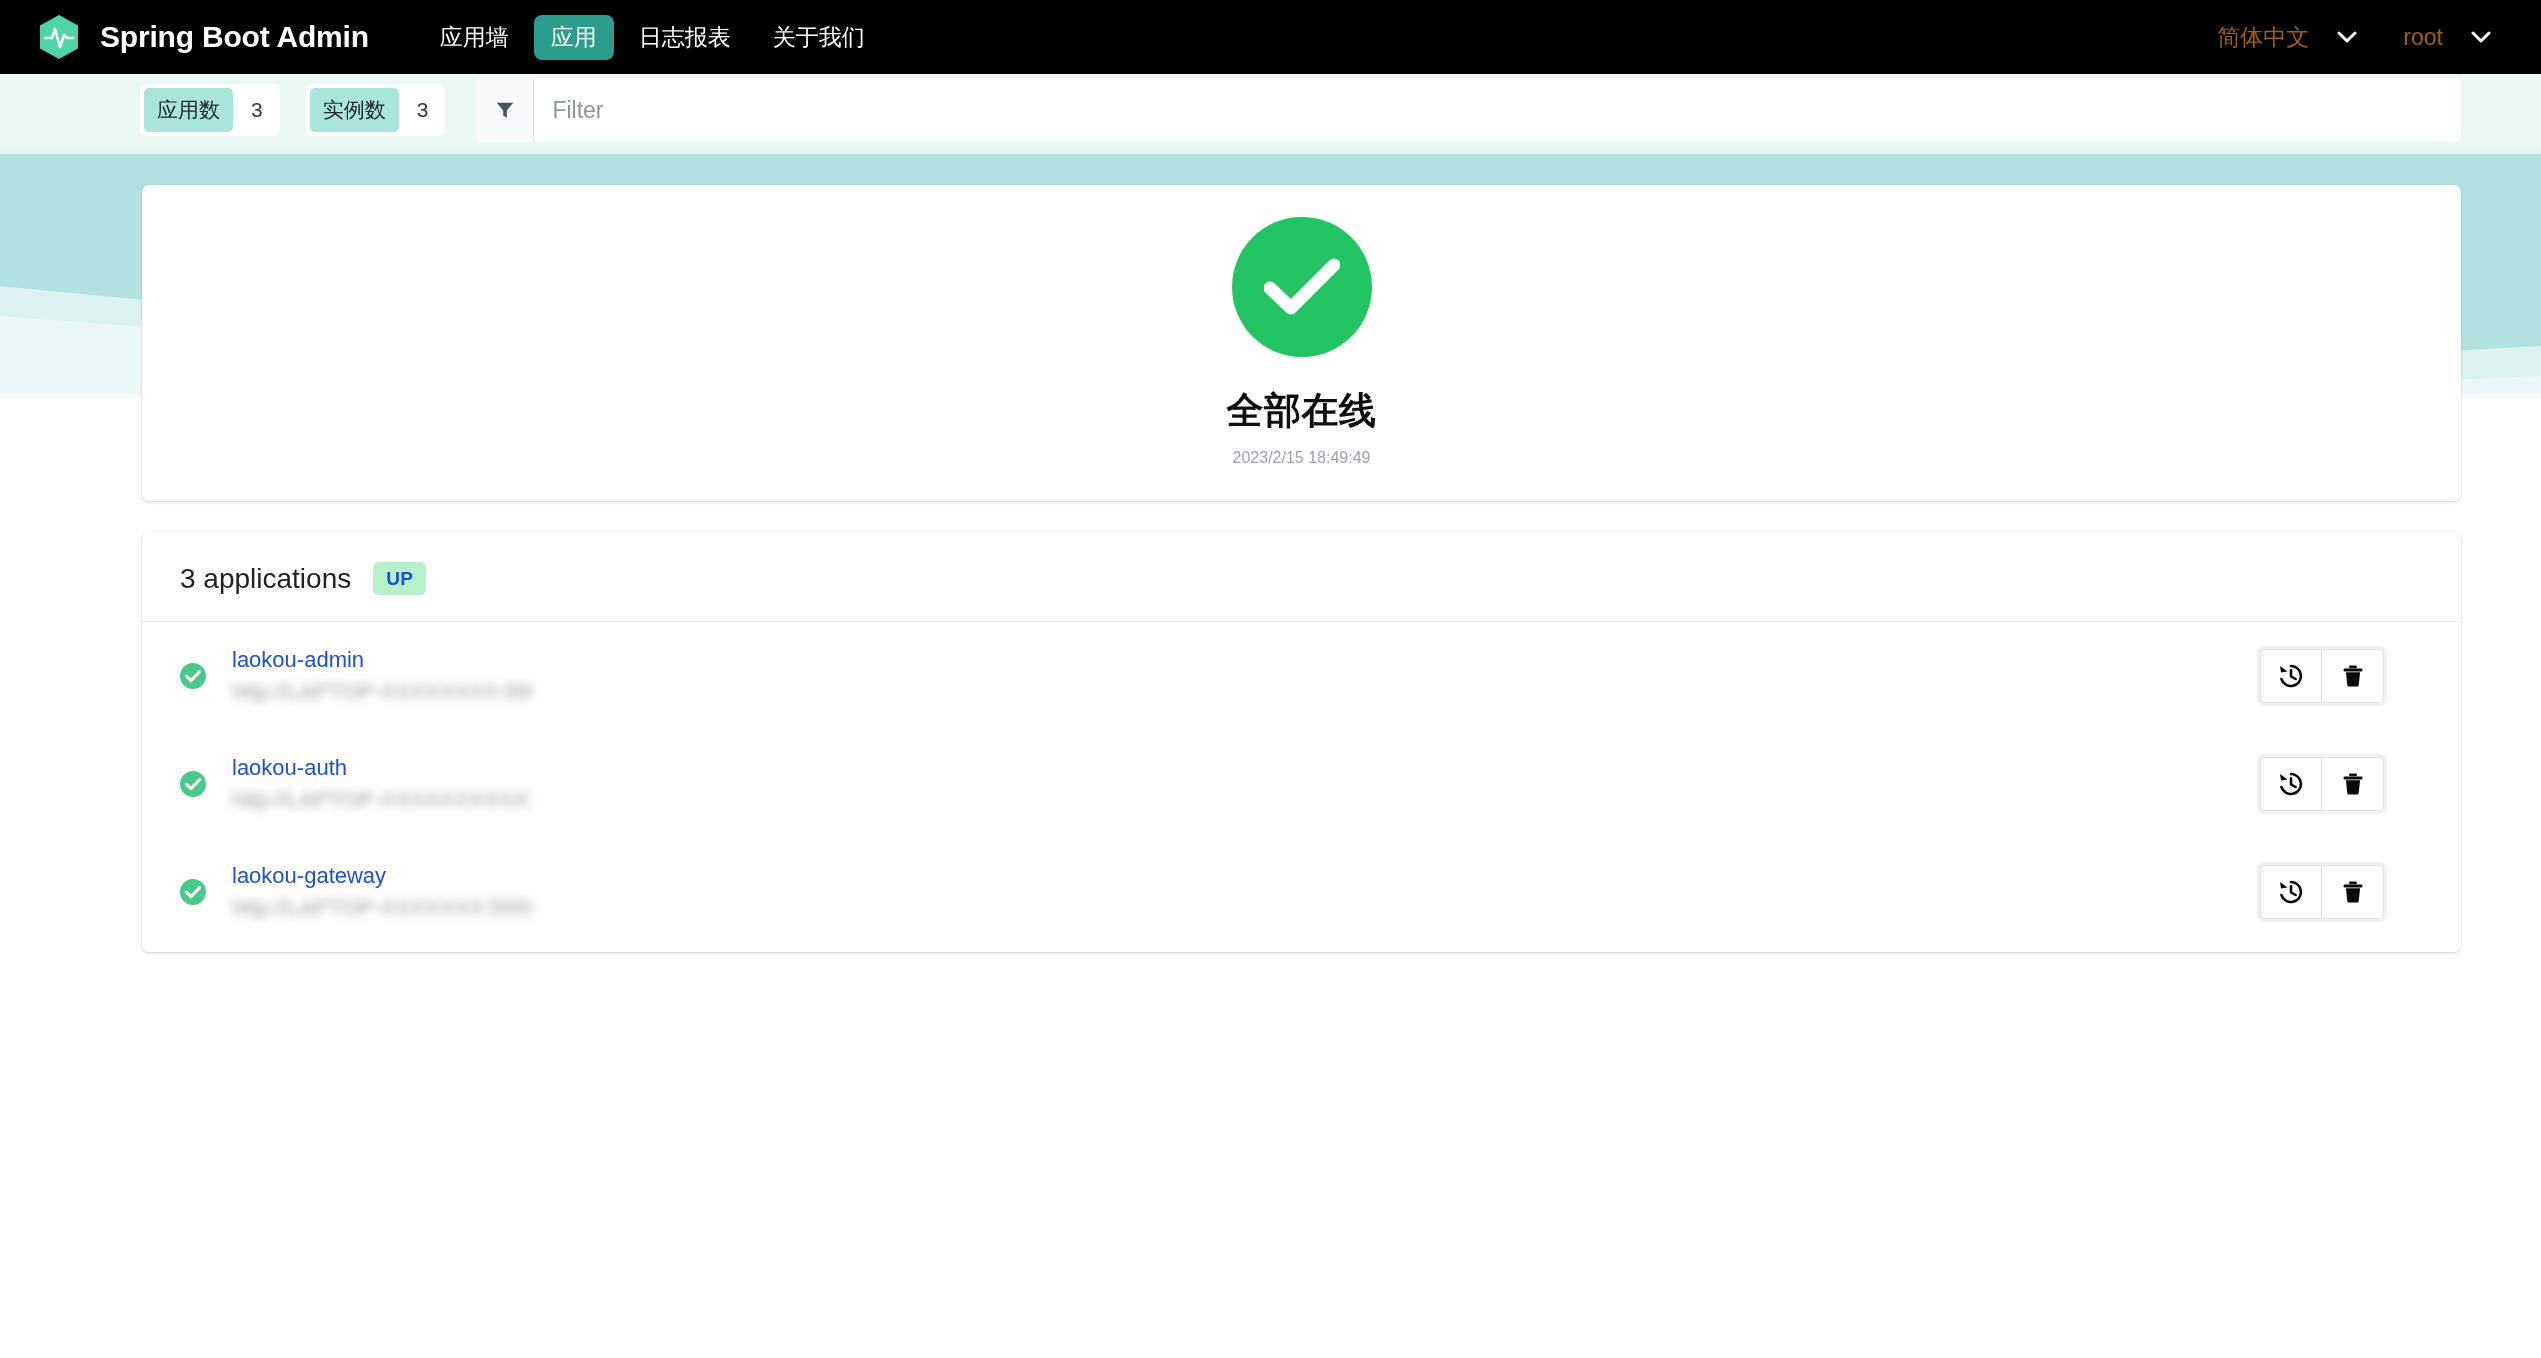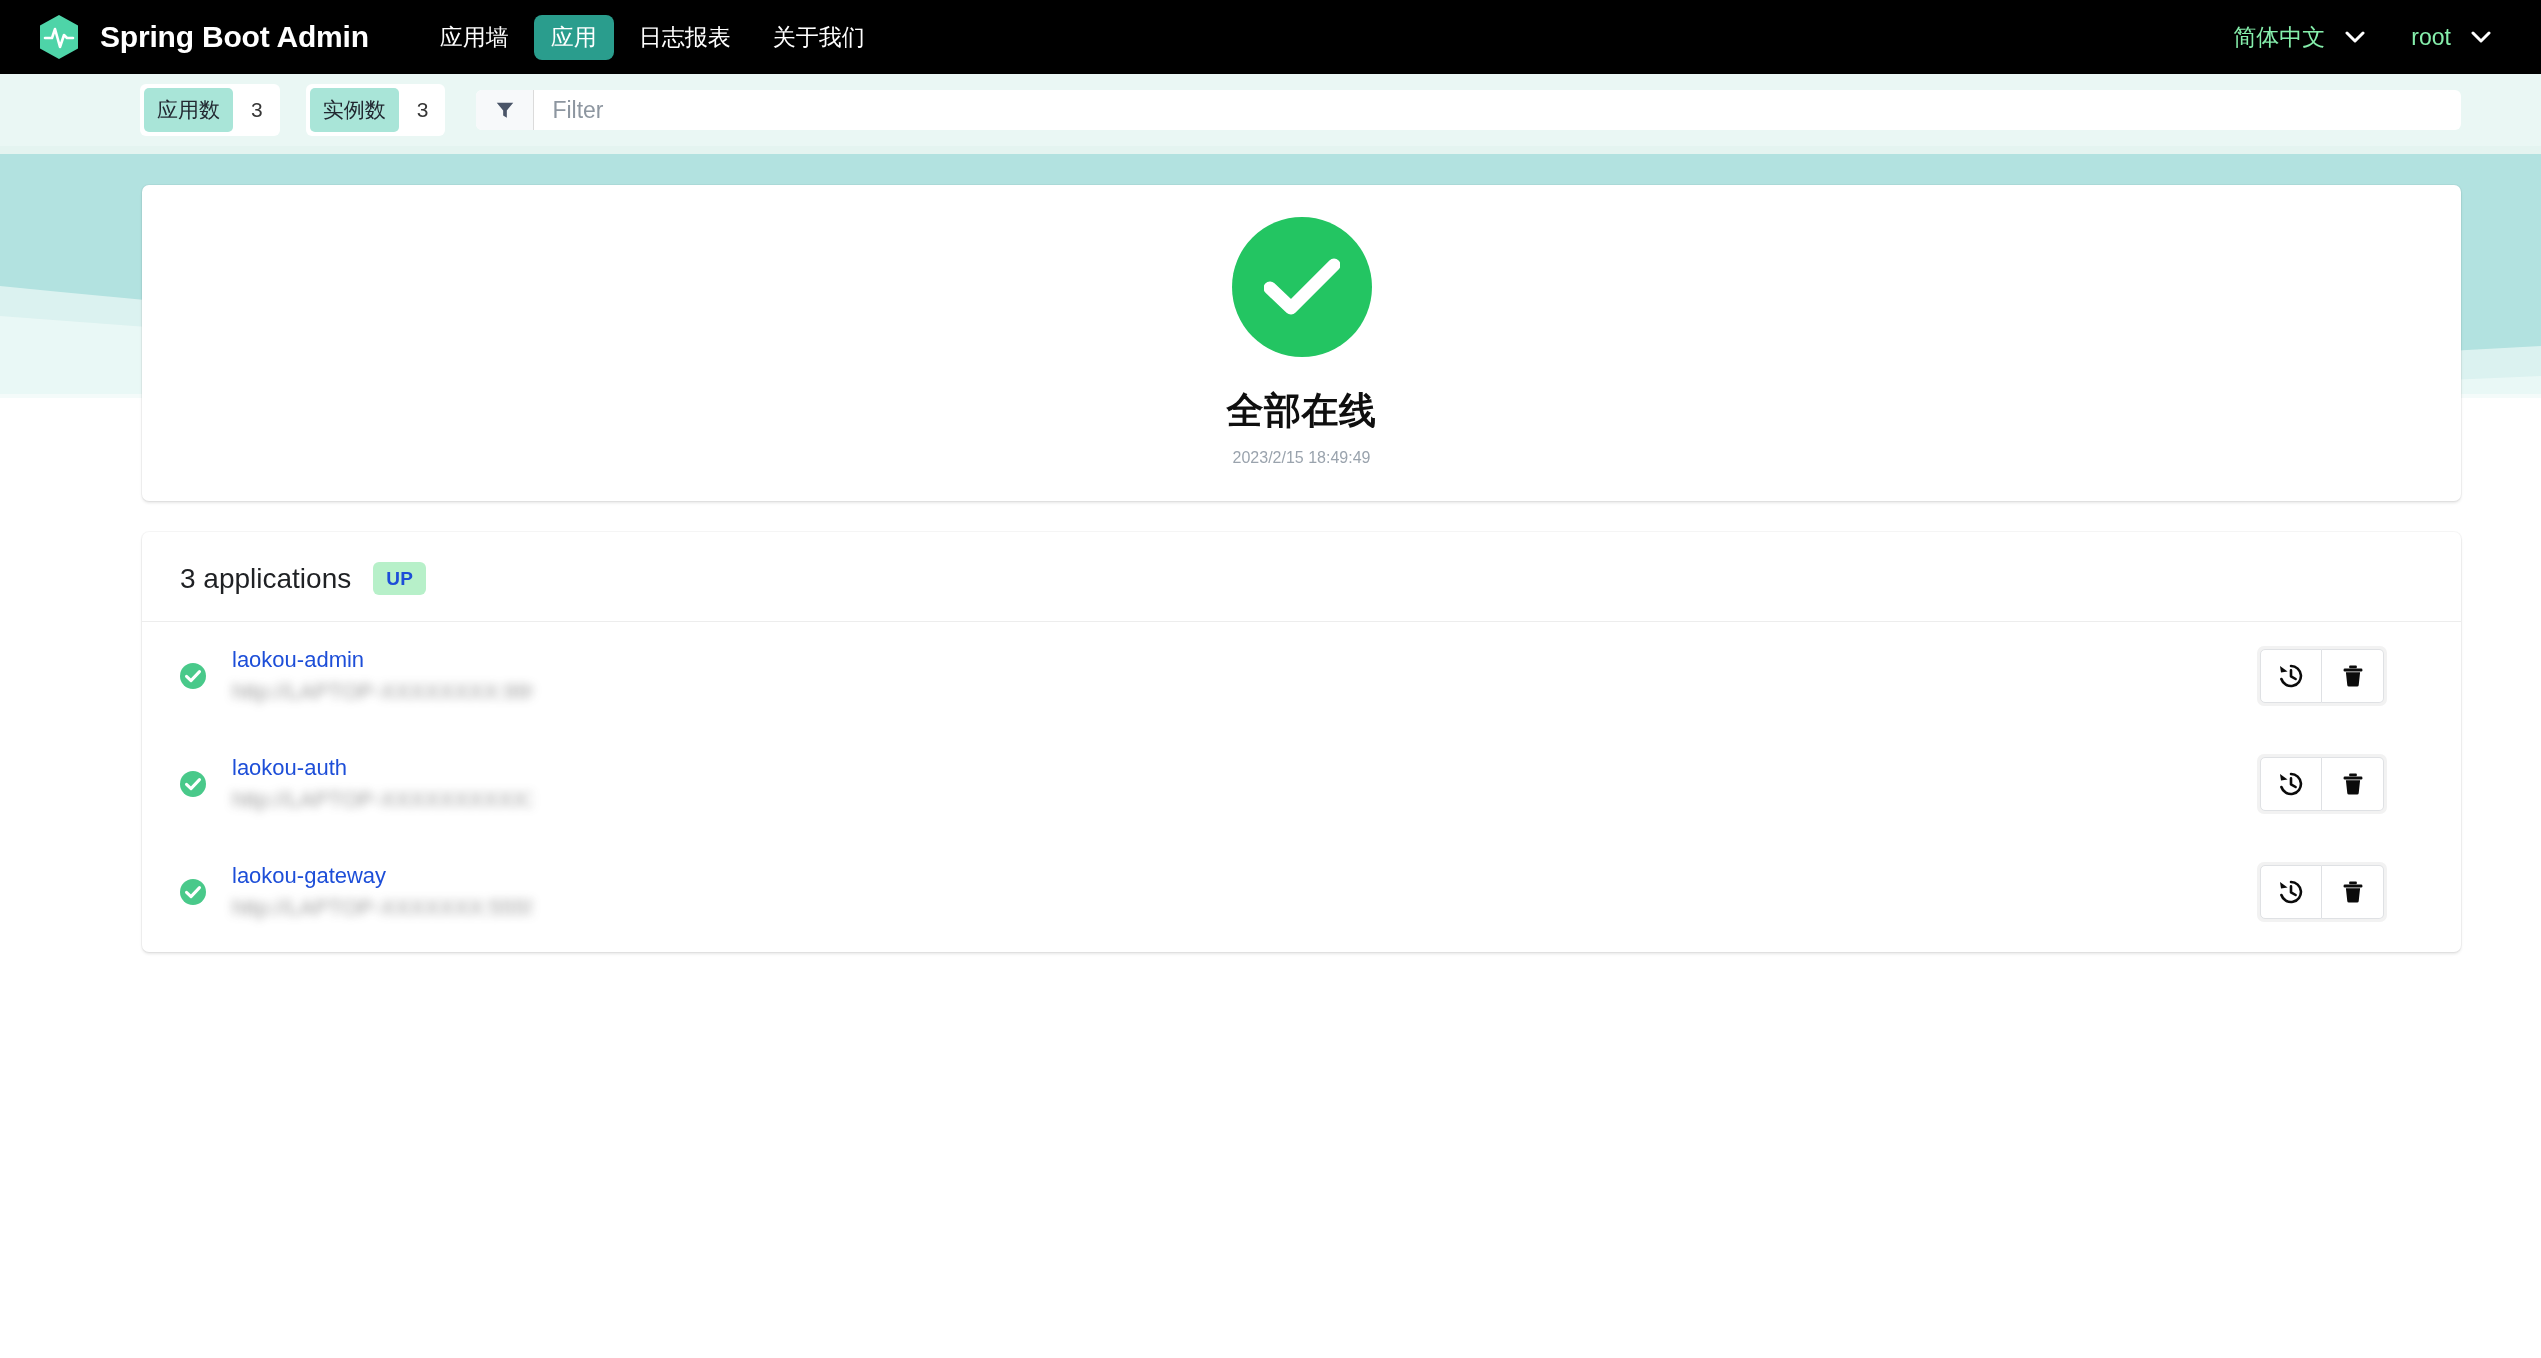--- a/index.html
+++ b/index.html
@@ -54,22 +54,22 @@
   .nav-right {
     margin-left: auto;
     display: flex;
     align-items: center;
     gap: 46px;
     padding-right: 10px;
   }
   .nav-dropdown {
     display: flex;
     align-items: center;
-    gap: 20px;
-    color: #86efac;
+    gap: 28px;
+    color: #a16207;
     font-size: 23px;
     white-space: nowrap;
     cursor: pointer;
   }
   .chev {
     width: 20px; height: 12px;
     display: block;
     flex: none;
   }
 
@@ -107,21 +107,21 @@
   .stat-pill .num {
     color: #363636;
     font-size: 21px;
     display: flex;
     align-items: center;
     padding: 0 17px 0 14px;
   }
 
   .filter-input-wrap {
     flex: 1;
-    height: 40px;
+    height: 64px;
     background: #ffffff;
     border-radius: 6px;
     display: flex;
     align-items: stretch;
     overflow: hidden;
     margin-left: 5px;
   }
   .filter-icon-box {
     width: 58px;
     background: #f7f9fa;

